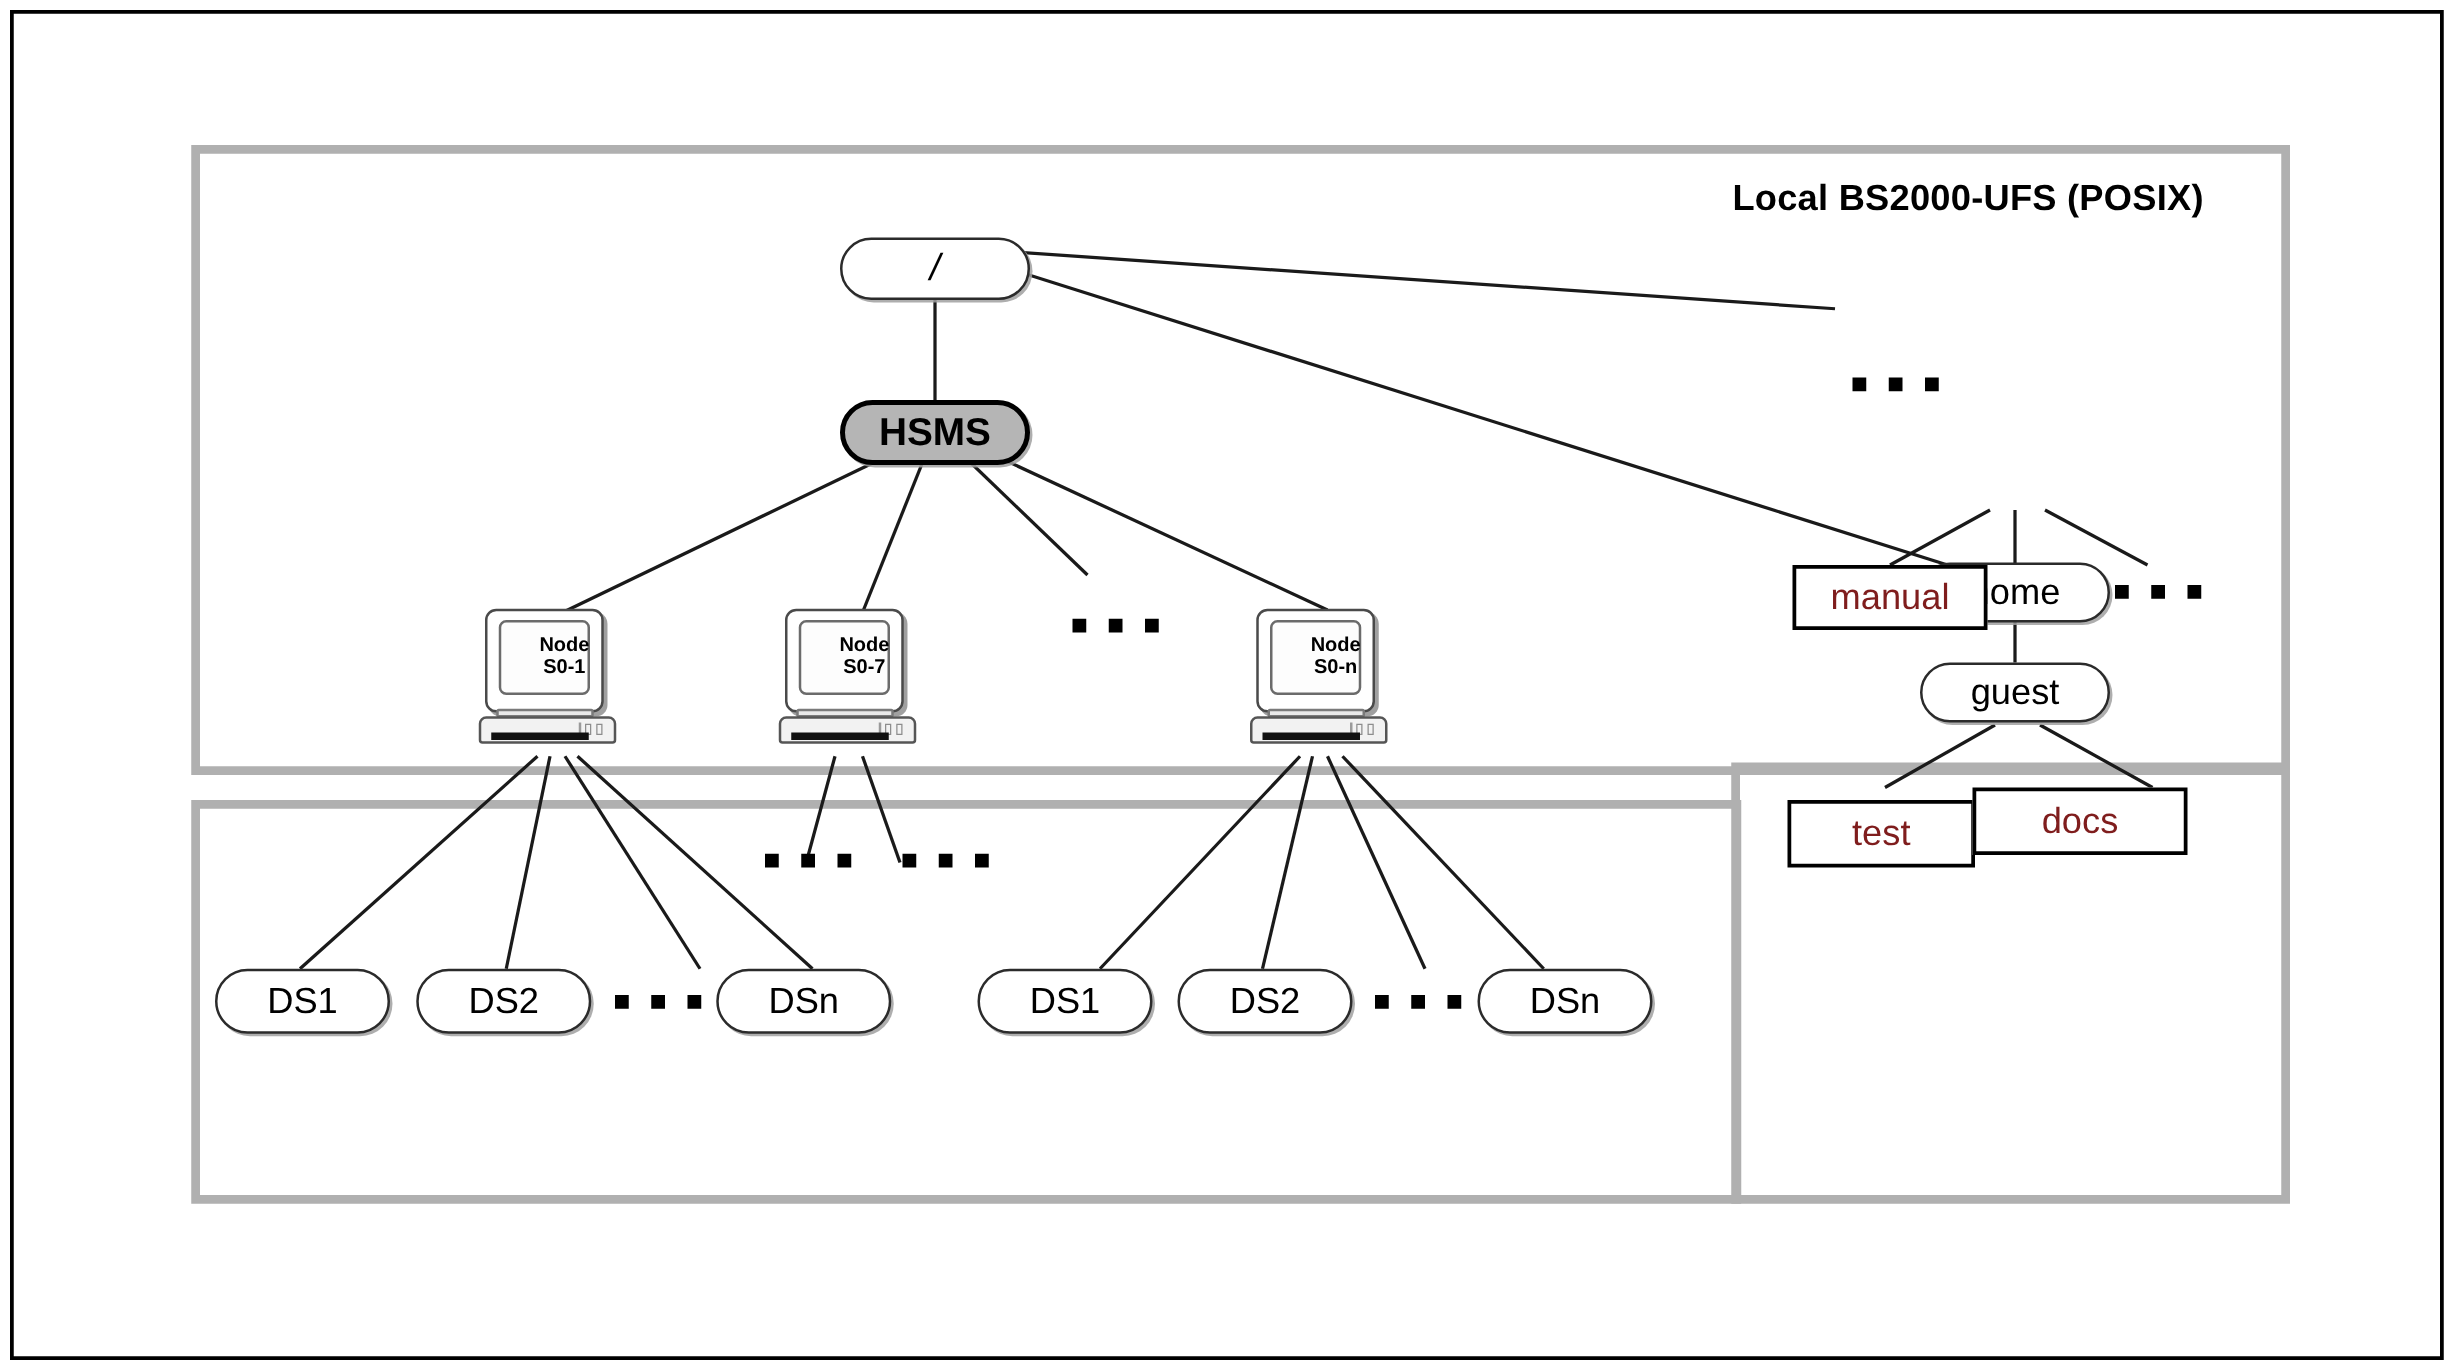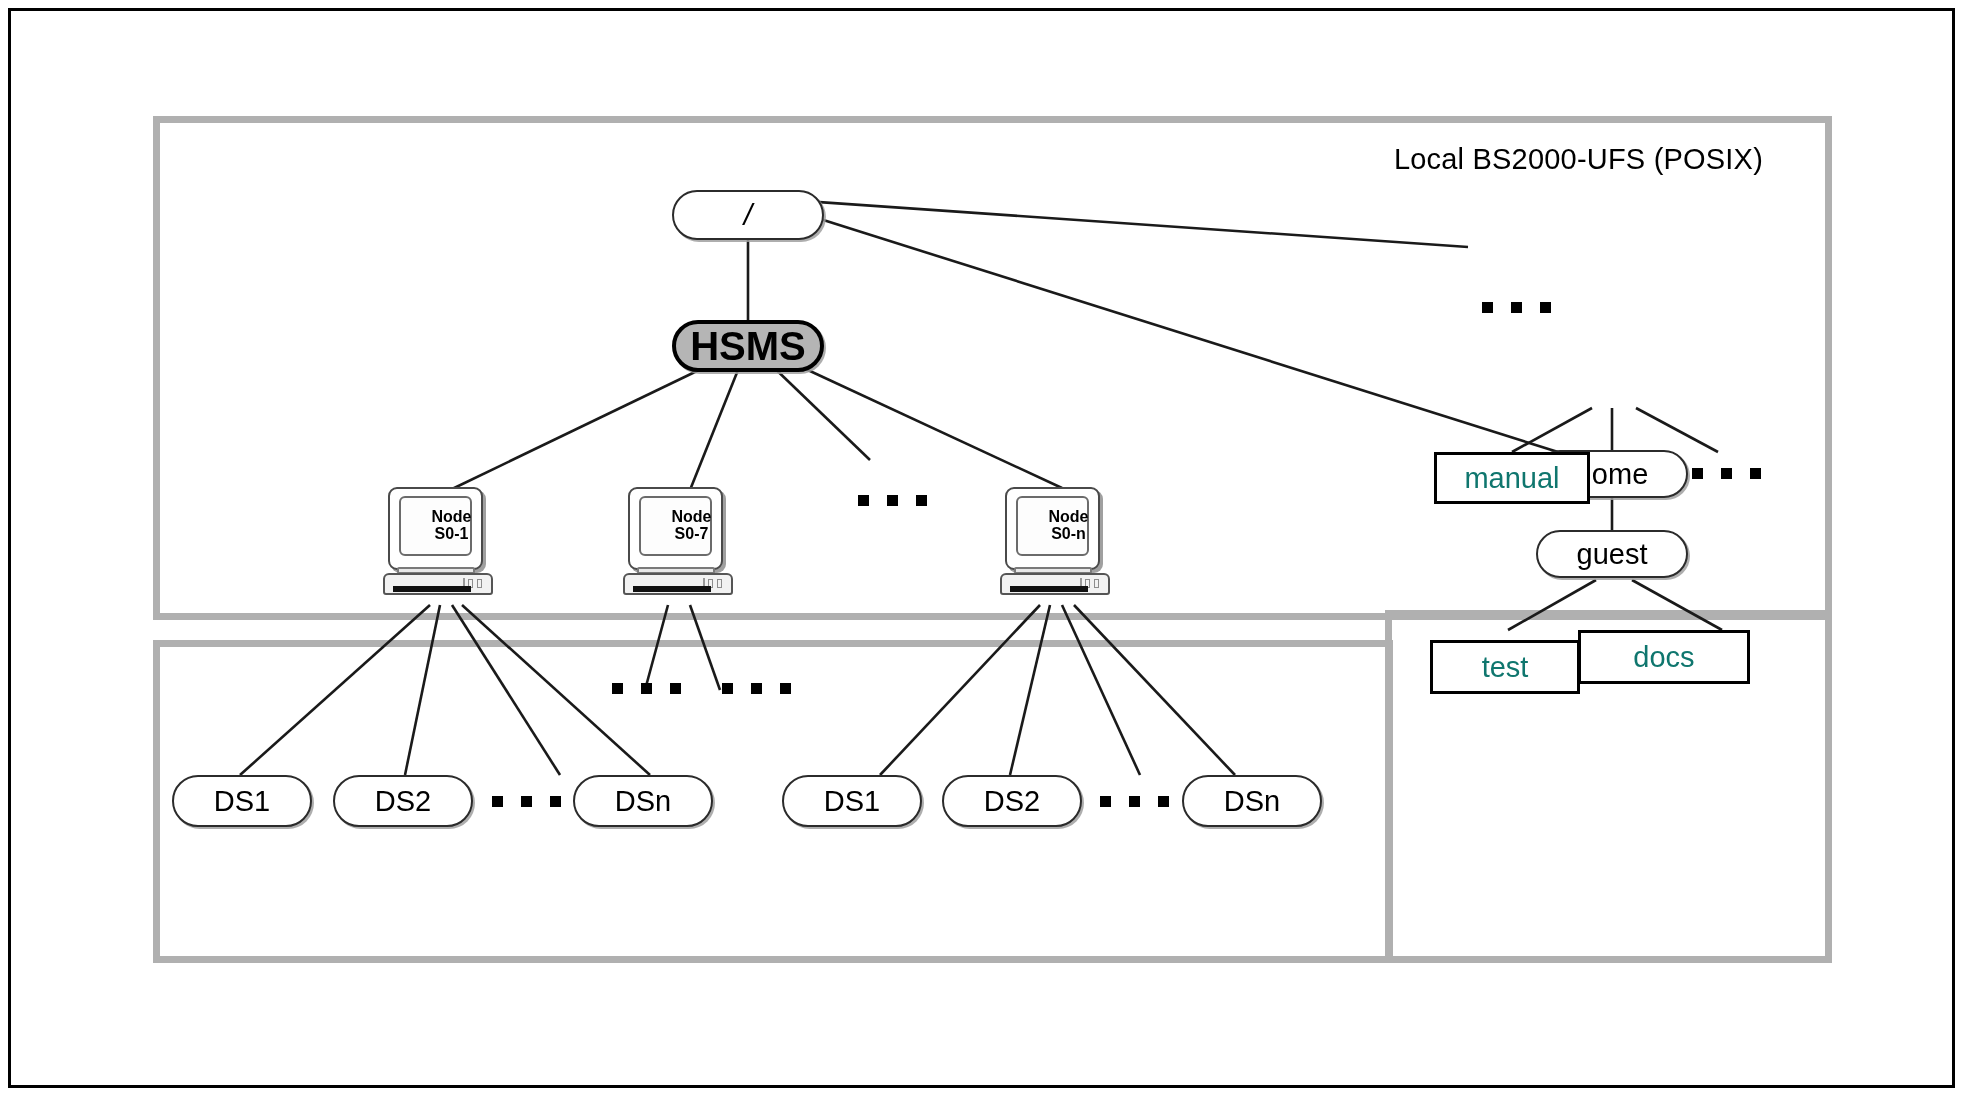--- a/index.html
+++ b/index.html
@@ -43,21 +43,21 @@
     left: 0; top: 0;
     width: 1963px;
     height: 1096px;
     pointer-events: none;
   }
 
   
   .box-title {
     position: absolute;
     font-size: 29px;
-    font-weight: normal;
+    font-weight: bold;
     color: #000;
     white-space: nowrap;
     letter-spacing: 0.2px;
   }
   #title-local  { right: 200px; top: 143px; }
   #title-remote { left: 600px;  top: 895px; }
 
   
   .node {
     position: absolute;
@@ -71,33 +71,33 @@
     font-size: 29px;
     color: #000;
     white-space: nowrap;
     box-shadow: 2px 2px 0 rgba(160,160,160,0.85);
   }
   .node.italic { font-style: italic; font-size: 30px; }
   .node.shaded {
     background: #b5b5b5;
     border: 4px solid #000000;
     font-weight: bold;
-    font-size: 40px;
+    font-size: 31px;
   }
   
   .rectnode {
     position: absolute;
     box-sizing: border-box;
     display: flex;
     align-items: center;
     justify-content: center;
     background: #ffffff;
     border: 3px solid #000000;
     font-size: 29px;
-    color: #0f766e;
+    color: #7f1d1d;
     white-space: nowrap;
   }
 
   
   .dots {
     position: absolute;
     display: flex;
     gap: 18px;
     align-items: center;
   }

